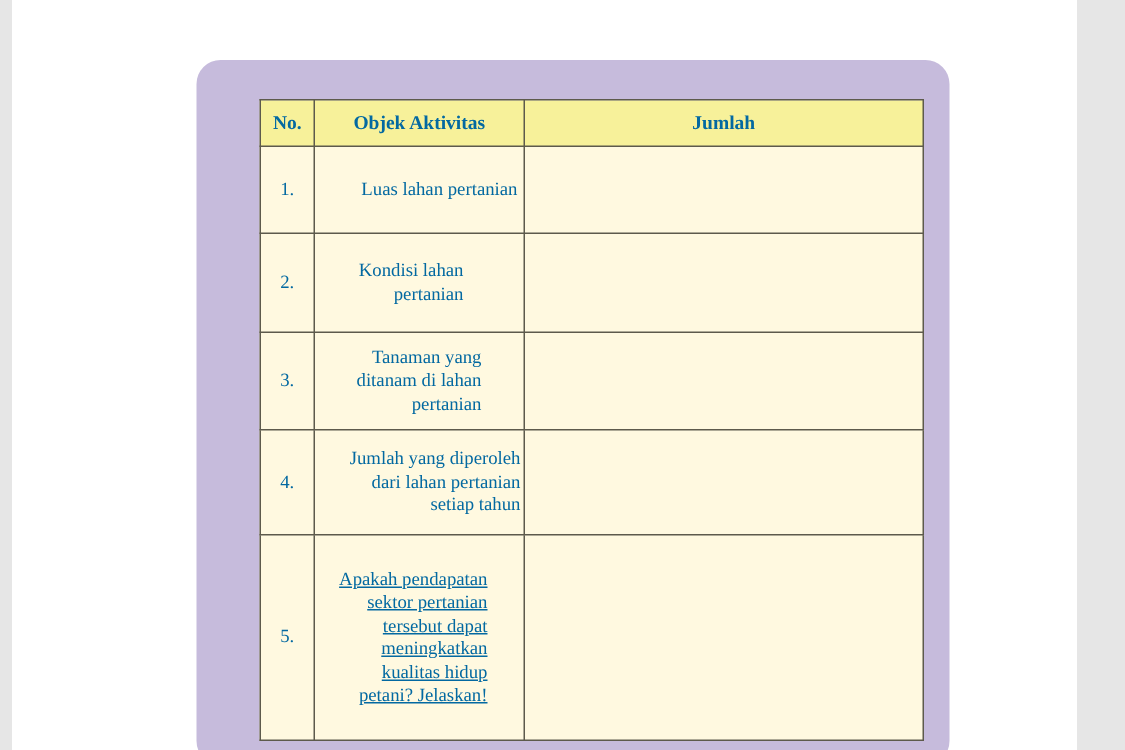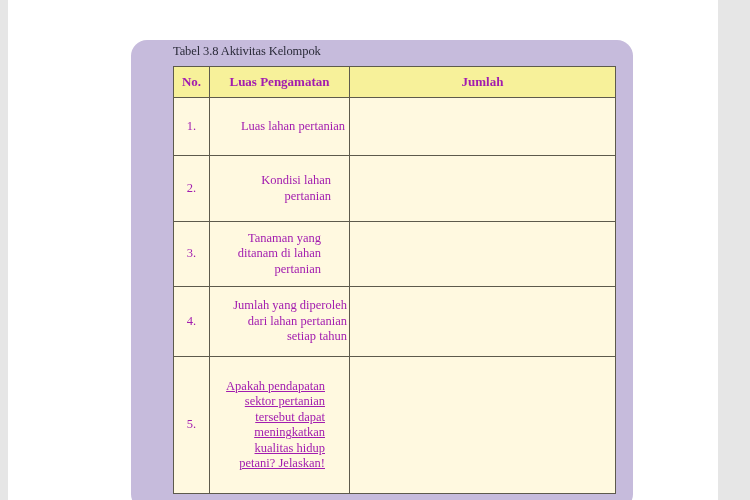--- a/index.html
+++ b/index.html
@@ -50,21 +50,21 @@
       position: absolute;
       left: 173px;
       top: 66px;
       width: 442px;
       border-collapse: collapse;
       table-layout: fixed;
       background: #fff9e0;
     }
     table.grid th, table.grid td {
       border: 1.5px solid #5d5a4c;
-      color: #a21caf;
+      color: #0369a1;
       font-size: 12.5px;
       line-height: 15.5px;
       vertical-align: middle;
       padding: 0;
     }
     table.grid th {
       background: #f7f19a;
       font-weight: bold;
       height: 30px;
       text-align: center;
@@ -86,44 +86,43 @@
   </style>
 </head>
 <body>
 
 <div class="viewport">
   <div class="gutter-left"></div>
   <div class="gutter-right"></div>
 
   <div class="panel"></div>
 
-  <div class="caption">Tabel 3.8 Aktivitas Kelompok</div>
 
   <table class="grid">
     <colgroup>
       <col class="c-no">
       <col class="c-obj">
       <col class="c-cond">
     </colgroup>
     <thead>
       <tr>
         <th>No.</th>
-        <th>Luas Pengamatan</th>
+        <th>Objek Aktivitas</th>
         <th>Jumlah</th>
       </tr>
     </thead>
     <tbody>
       <tr style="height:58px;">
         <td class="num">1.</td>
         <td class="obj">Luas lahan pertanian</td>
         <td class="cond"></td>
       </tr>
       <tr style="height:66px;">
         <td class="num">2.</td>
-        <td class="obj" style="padding-right:18px;">Kondisi lahan pertanian</td>
+        <td class="obj" style="padding-right:40px;">Kondisi lahan pertanian</td>
         <td class="cond"></td>
       </tr>
       <tr style="height:65px;">
         <td class="num">3.</td>
         <td class="obj" style="padding-right:28px;">Tanaman yang ditanam di lahan pertanian</td>
         <td class="cond"></td>
       </tr>
       <tr style="height:70px;">
         <td class="num">4.</td>
         <td class="obj" style="padding-right:2px;margin-left:28px;">Jumlah yang diperoleh dari lahan pertanian setiap tahun</td>

